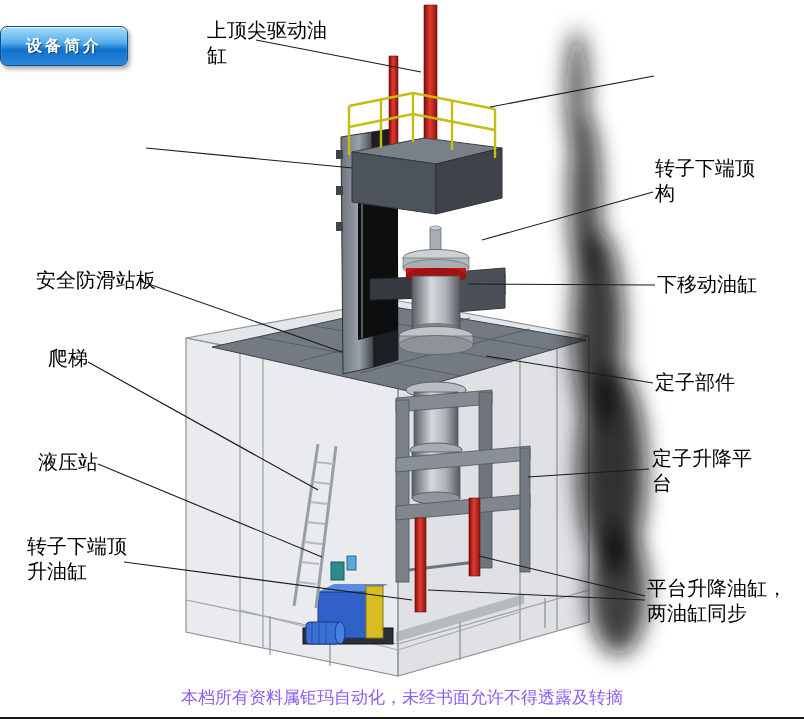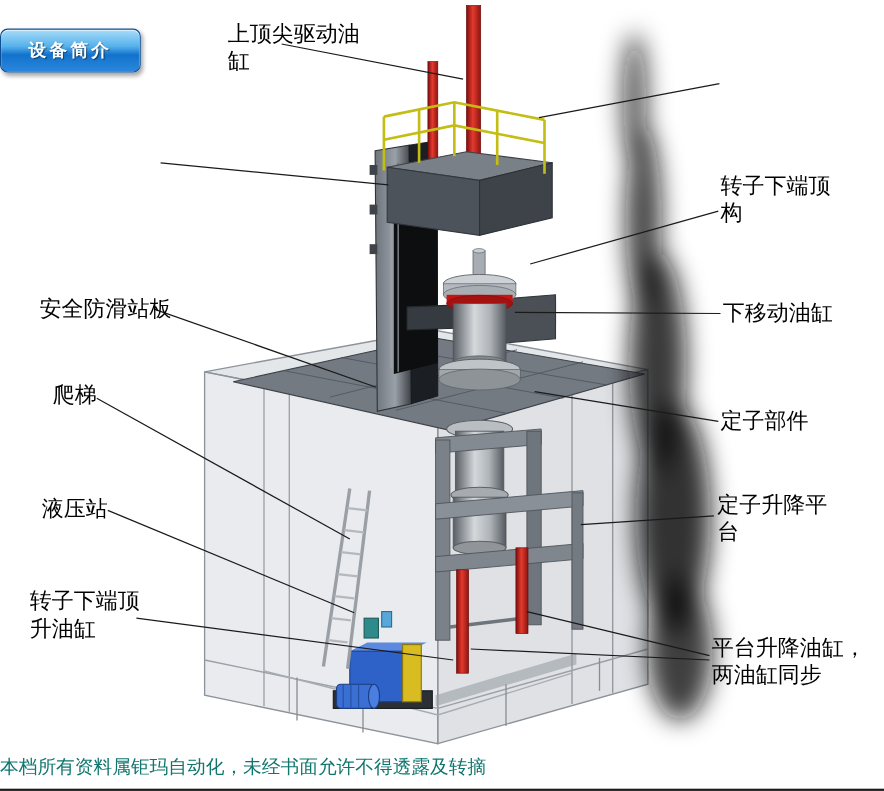--- a/index.html
+++ b/index.html
@@ -19,22 +19,22 @@
     display:flex;align-items:center;justify-content:center;
     font-size:16px;font-weight:bold;color:#fff;letter-spacing:3px;
     background:linear-gradient(180deg,#a8dcf8 0%,#55b1ec 40%,#1272cc 60%,#2b87dc 100%);
     border:1px solid #0c4f92;border-radius:7px;
     box-shadow:2px 3px 4px rgba(0,0,0,.35), inset 0 1px 1px rgba(255,255,255,.8);
     text-shadow:1px 1px 1px rgba(0,0,0,.45);
     z-index:6;
     font-family:Liberation Serif, serif;
   }
   .footer{
-    position:absolute;left:0;right:0;top:686px;
-    font-size:17px;color:#0f766e;z-index:5;
+    position:absolute;left:0;right:0;top:686px;text-align:center;
+    font-size:17px;color:#8b5cf6;z-index:5;
   }
   .bottom-line{
     position:absolute;left:0;right:0;bottom:0;height:2px;background:#1a1a1a;z-index:7;
   }
 </style>
 </head>
 <body>
 
 <div id="stage">
 

